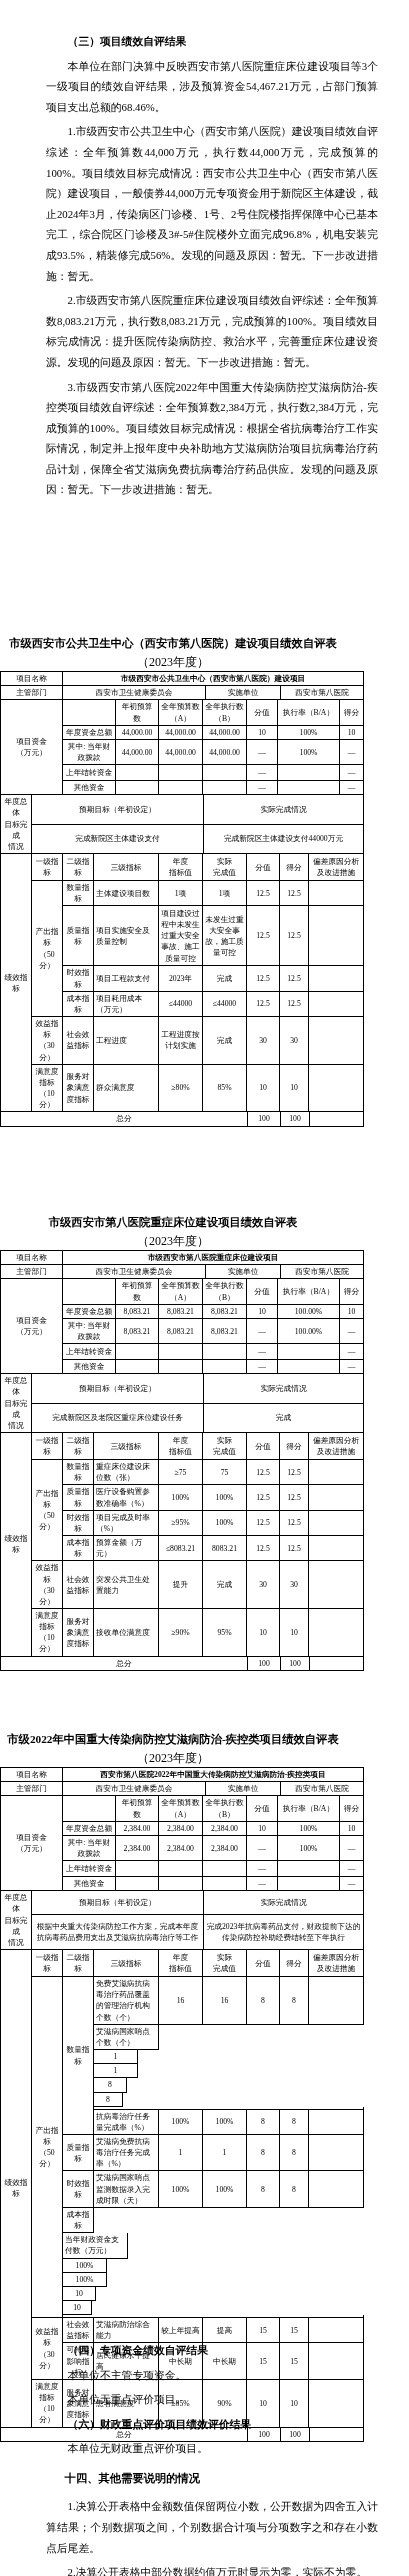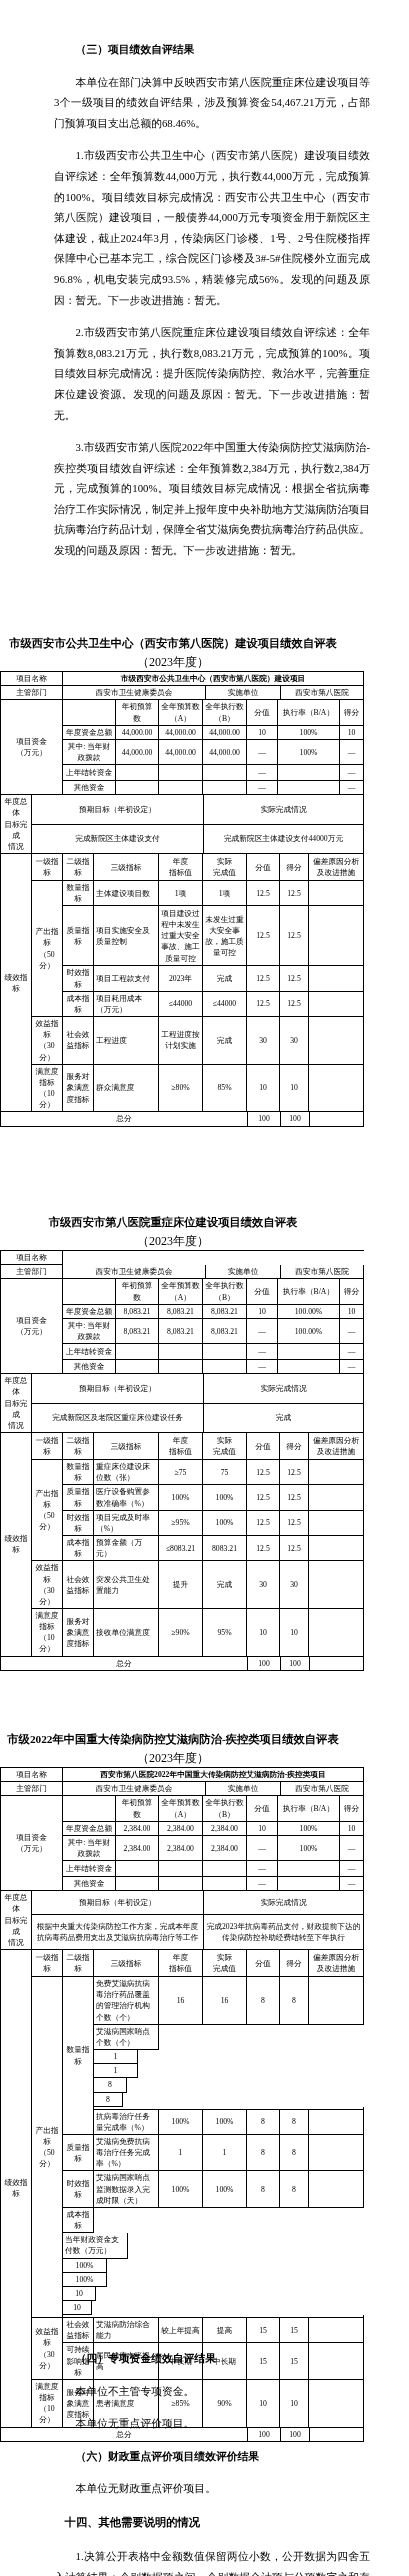--- a/index.html
+++ b/index.html
@@ -1,19 +1,19 @@
 <!DOCTYPE html>
 <html style="font-size:8.2px"><head>
 <meta charset="utf-8">
 <style>
   html,body{margin:0;padding:0;background:#fff;}
   .doc{position:relative;width:409px;height:2890px;background:#ffffff;color:#000;
        font-family:"Liberation Serif","DejaVu Serif",serif;overflow:hidden;}
   .textblock{position:absolute;left:42px;width:340px;font-size:10.8px;line-height:20.6px;text-align:justify;}
-  .para{text-indent:2em;margin:12px;font-family:Liberation Serif, serif;}
+  .para{text-indent:2em;margin:4px;font-family:Liberation Serif, serif;}
   .bold{font-weight:bold;}
   .tblock{position:absolute;left:0;width:346px;}
   .ttitle{text-align:center;font-size:11.3px;font-weight:bold;line-height:16.5px;margin:0;}
   .tyear{text-align:center;font-size:12px;line-height:12.4px;margin:4.1px 0 3.1px 0;}
   .stable{width:364px;border-top:0.5px solid #000;border-left:0.5px solid #000;
           font-size:7.7px;box-sizing:border-box;}
   .trow{display:flex;align-items:stretch;}
   .col{display:flex;flex-direction:column;flex:1;min-width:0;}
   .col > .trow{flex:1 0 auto;}
   .c{border-right:0.5px solid #000;border-bottom:0.5px solid #000;display:flex;align-items:center;
@@ -218,20 +218,21 @@
       </div>
     </div>
   </div>
 
   <div class="tblock" style="top:1214px;">
     <p class="ttitle">市级西安市第八医院重症床位建设项目绩效自评表</p>
     <p class="tyear">（2023年度）</p>
     <div class="stable">
       <div class="trow h27">
         <div class="c w120">项目名称</div>
+        <div class="c f bold">市级西安市第八医院重症床位建设项目</div>
       </div>
       <div class="trow h27">
         <div class="c w120">主管部门</div>
         <div class="c w277">西安市卫生健康委员会</div>
         <div class="c w146">实施单位</div>
         <div class="c f">西安市第八医院</div>
       </div>
       <div class="trow">
         <div class="c w120 pre">项目资金
 （万元）</div>

